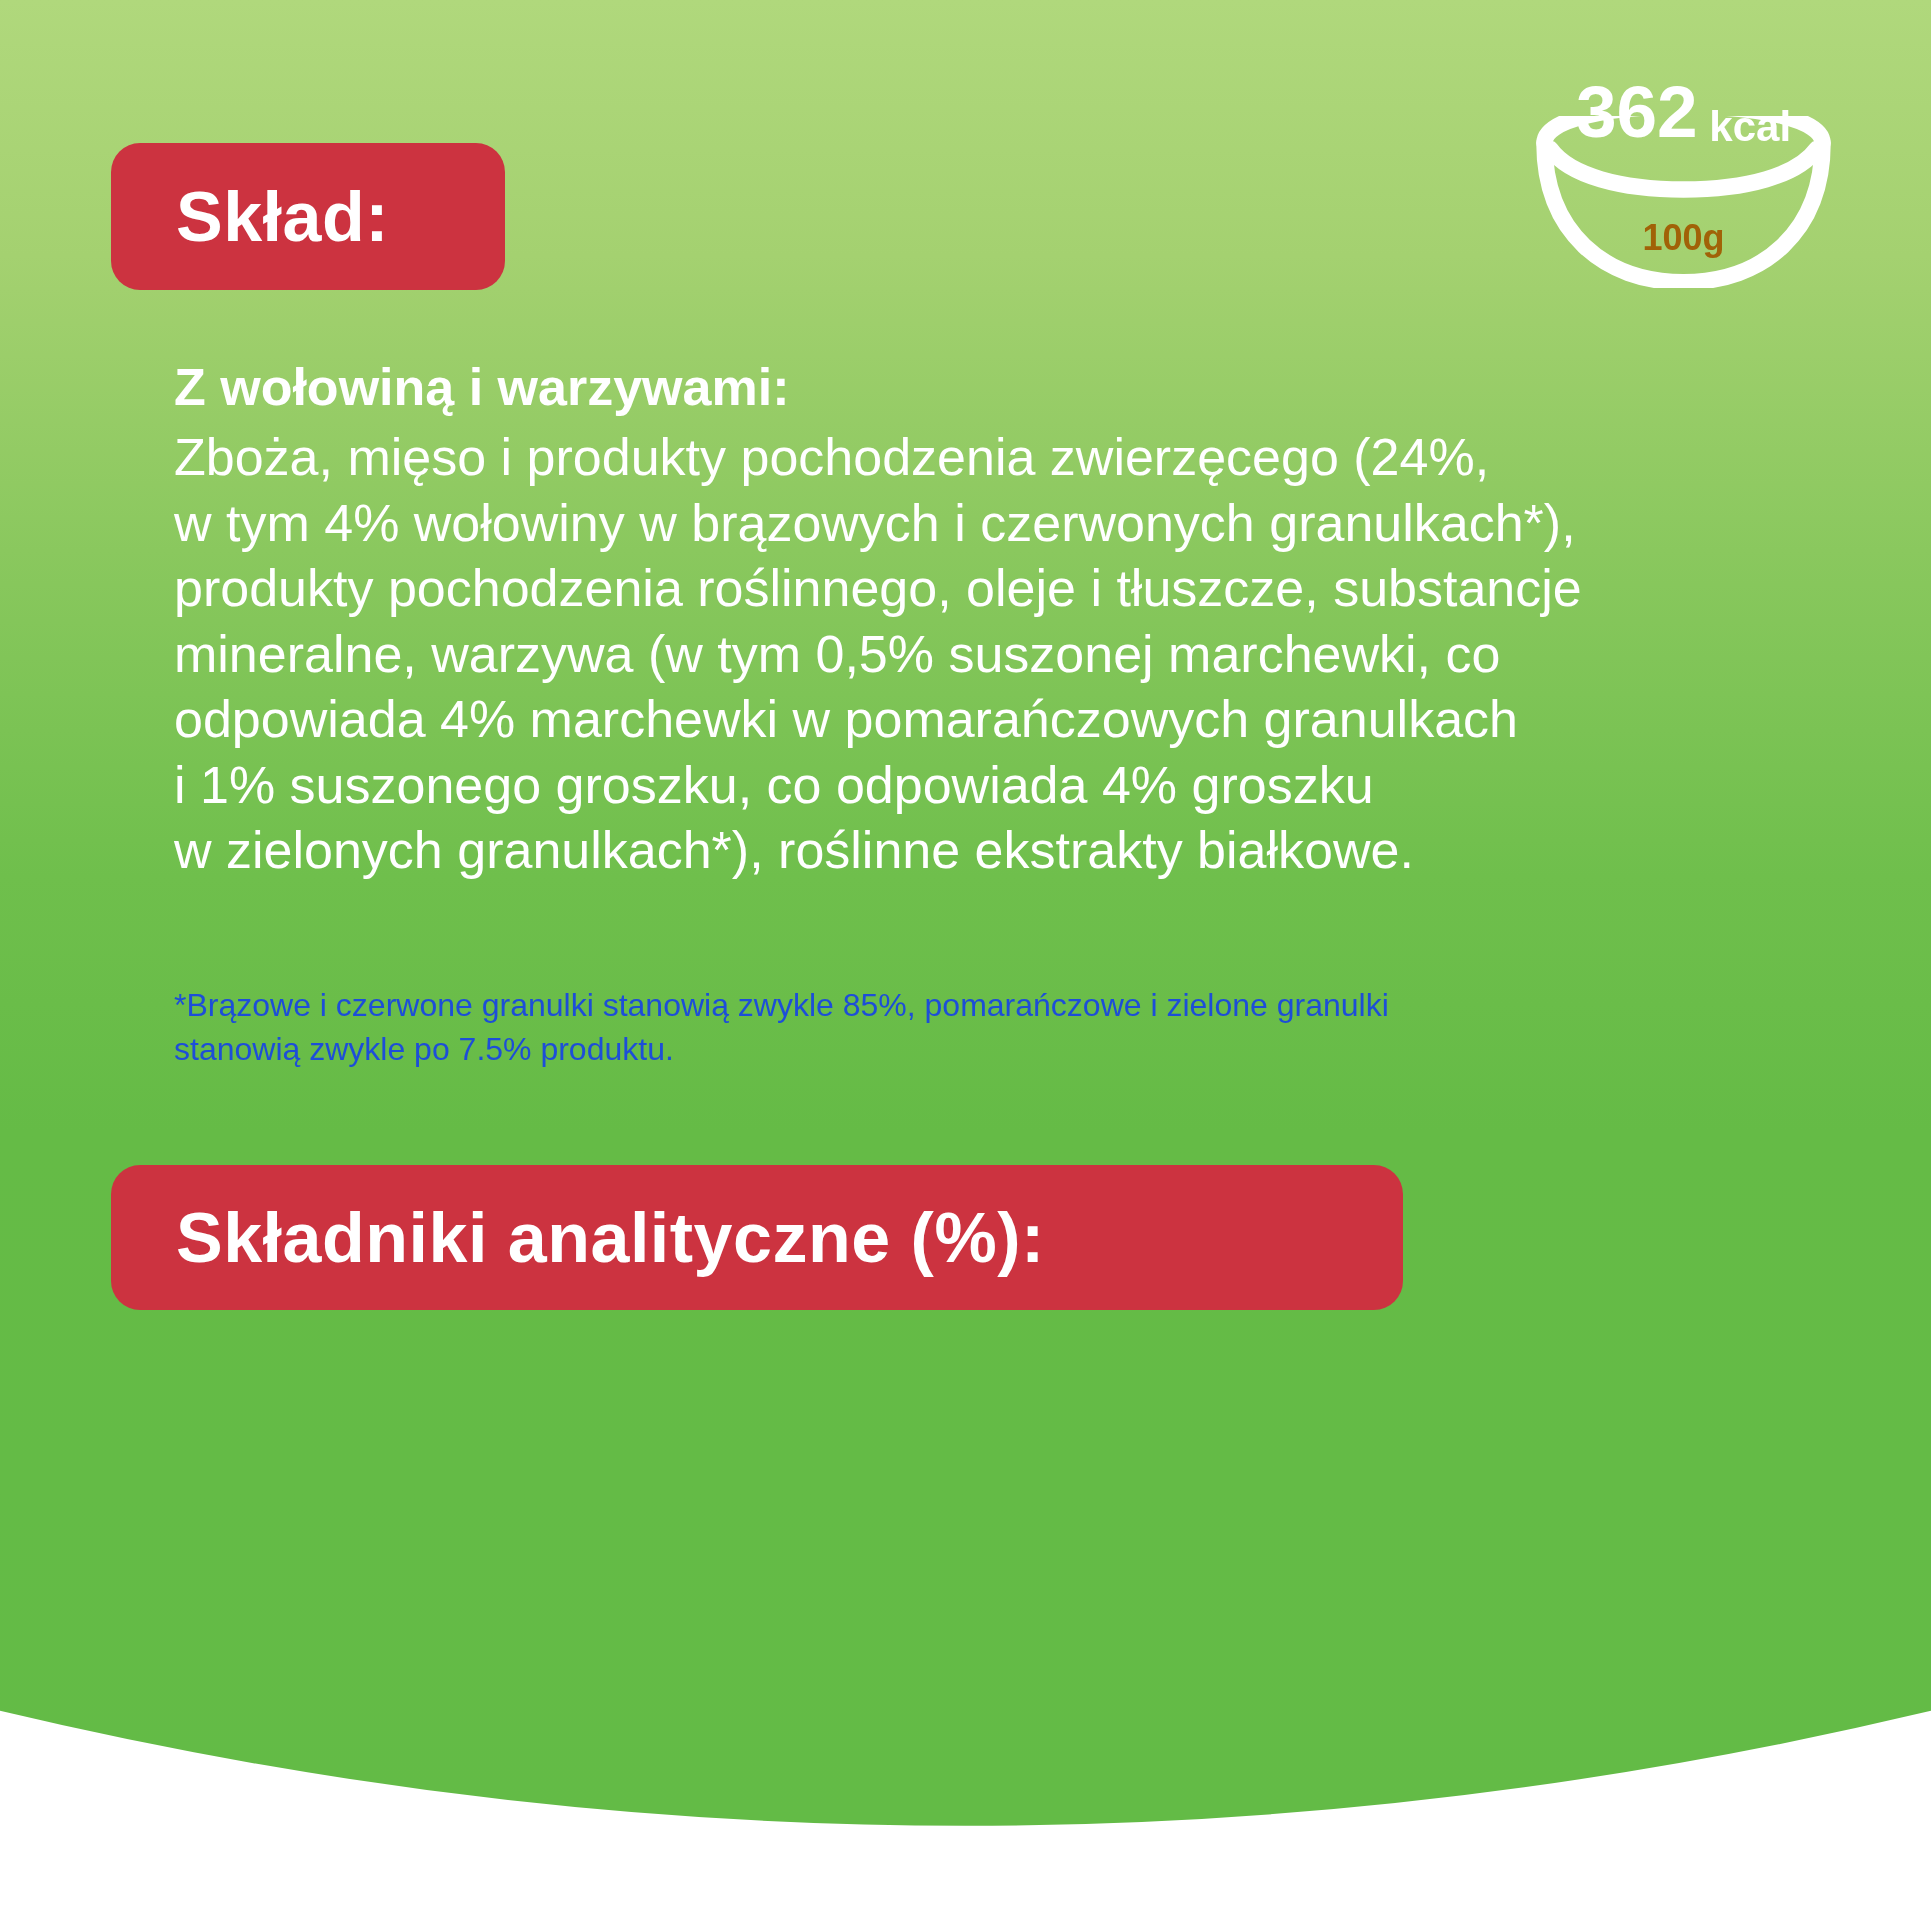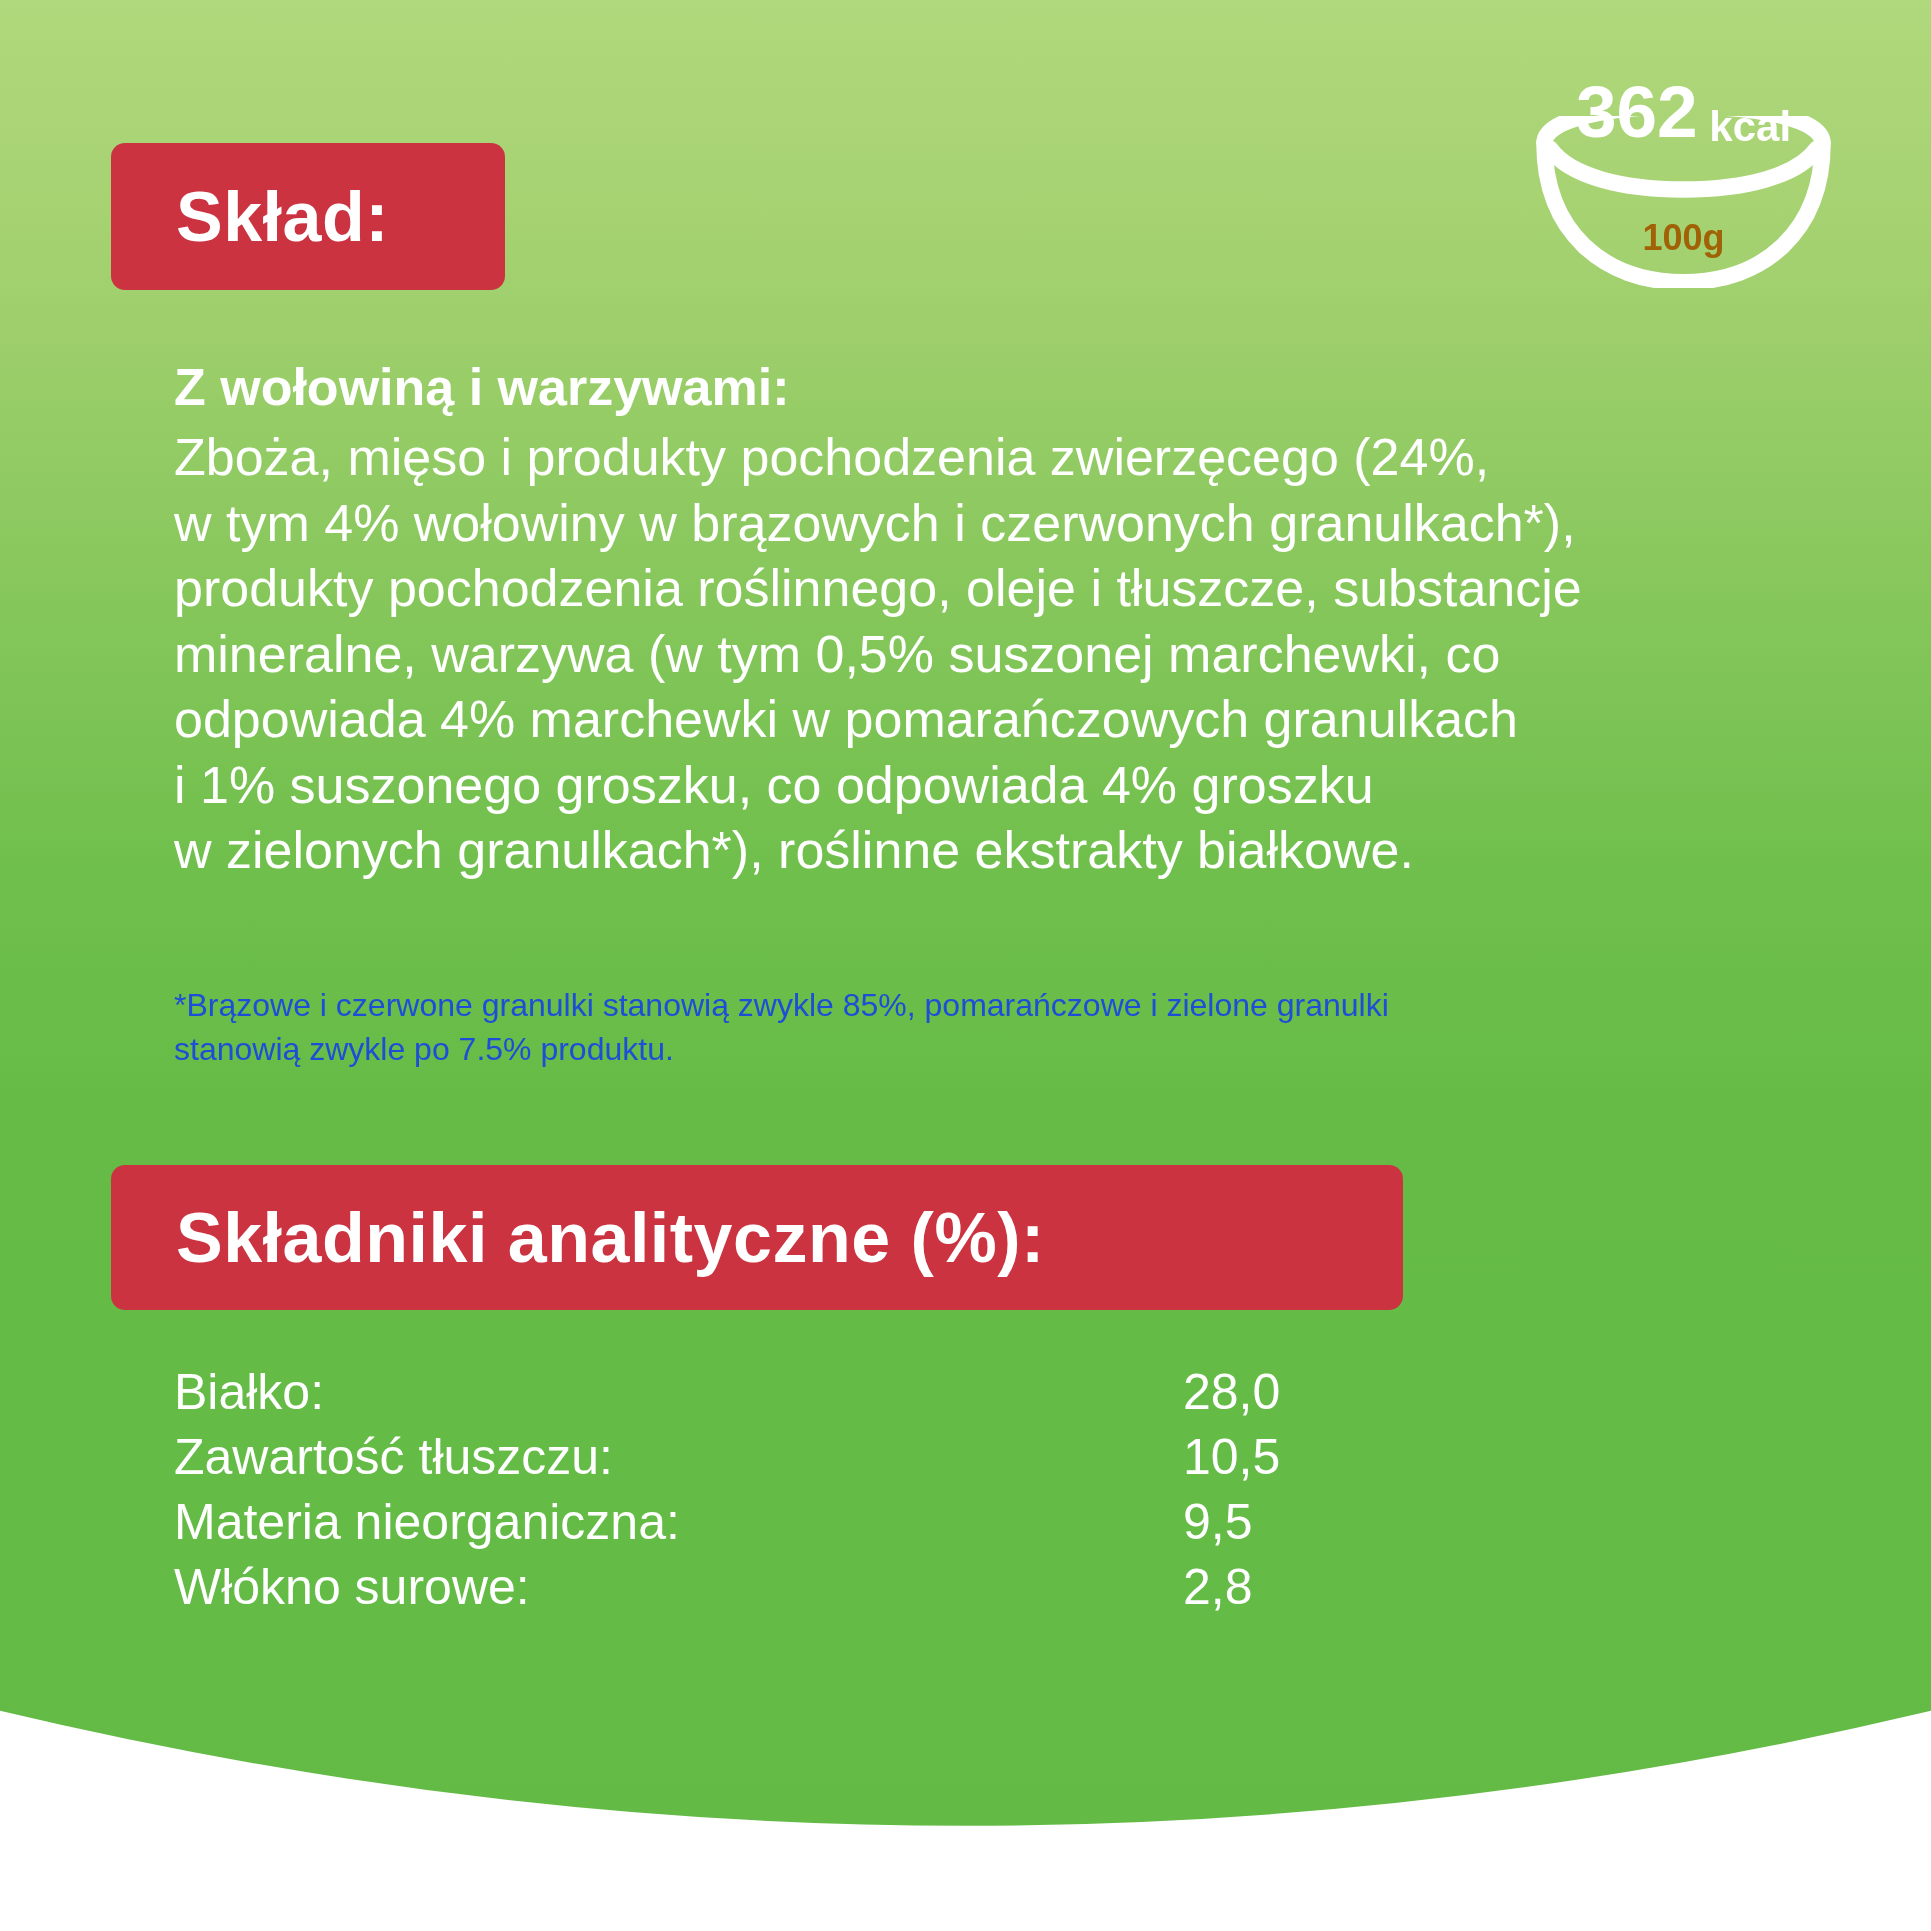--- a/index.html
+++ b/index.html
@@ -40,21 +40,21 @@
     left: 0;
     top: 0;
     width: 1931px;
     height: 1931px;
   }
 
   
   .badge {
     position: absolute;
     background: #cc3340;
-    border-radius: 14px;
+    border-radius: 29px;
     display: flex;
     align-items: center;
     box-sizing: border-box;
   }
   .badge-title {
     color: #ffffff;
     font-weight: 700;
     letter-spacing: 0.5px;
     white-space: nowrap;
   }
@@ -253,34 +253,16 @@
 
     <div class="footnote">
       <span class="ln">*Brązowe i czerwone granulki stanowią zwykle 85%, pomarańczowe i zielone granulki</span>
       <span class="ln">stanowią zwykle po 7.5% produktu.</span>
     </div>
 
     <div class="badge" id="badge-analityczne">
       <span class="badge-title">Składniki analityczne (%):</span>
     </div>
 
-    <div class="analytical">
-      <div class="analytical-row">
-        <span class="analytical-name">Białko:</span>
-        <span class="analytical-value">28,0</span>
-      </div>
-      <div class="analytical-row">
-        <span class="analytical-name">Zawartość tłuszczu:</span>
-        <span class="analytical-value">10,5</span>
-      </div>
-      <div class="analytical-row">
-        <span class="analytical-name">Materia nieorganiczna:</span>
-        <span class="analytical-value">9,5</span>
-      </div>
-      <div class="analytical-row">
-        <span class="analytical-name">Włókno surowe:</span>
-        <span class="analytical-value">2,8</span>
-      </div>
-    </div>
 
   </div>
 </div>
 
 
 </body></html>

